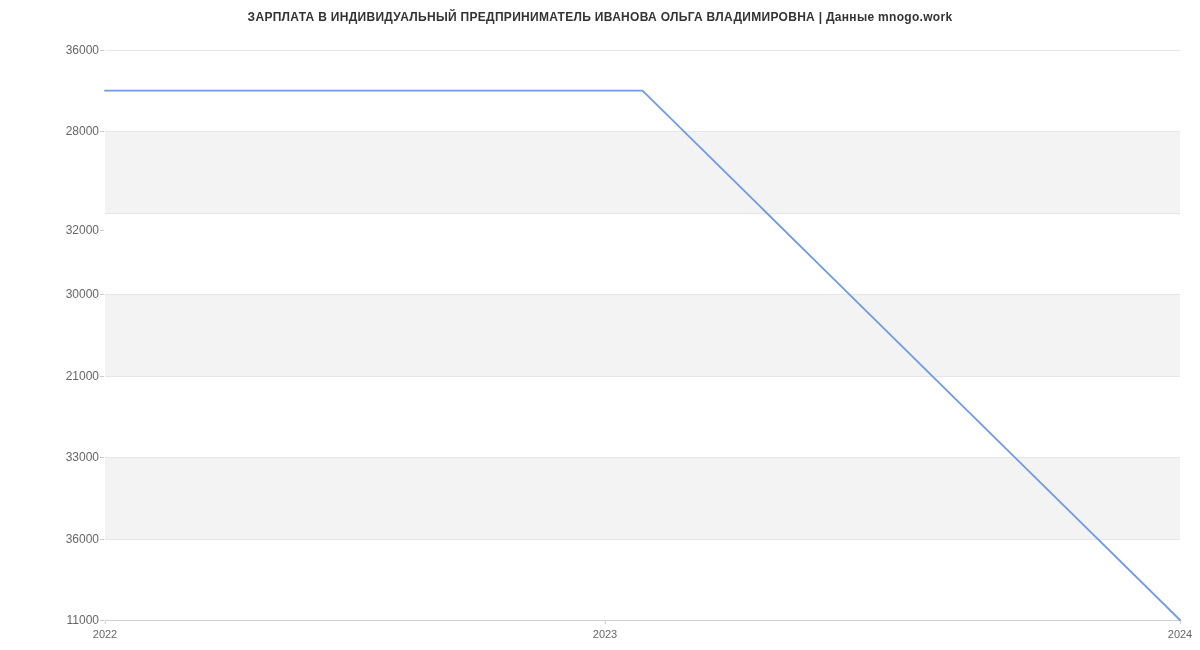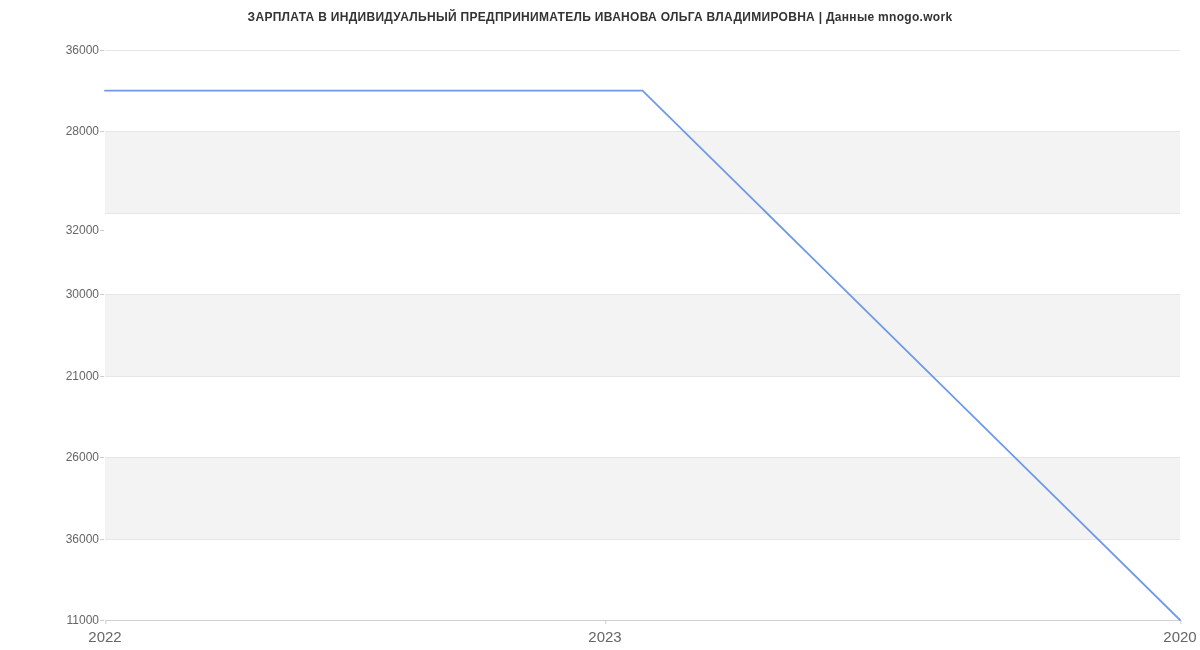--- a/index.html
+++ b/index.html
@@ -63,21 +63,21 @@
     content: "";
     position: absolute;
     right: -5px;
     top: 50%;
     width: 4px;
     border-top: 1px solid #cccccc;
   }
   .x-tick {
     position: absolute;
     top: 628px;
-    font-size: 15px;
+    font-size: 11px;
     color: #666666;
     transform: translateX(-50%);
   }
   .x-tick::before {
     content: "";
     position: absolute;
     left: 50%;
     top: -8px;
     height: 4px;
     border-left: 1px solid #cccccc;
@@ -100,30 +100,30 @@
 </style>
 </head>
 <body>
 
 <div class="chart">
 
   <div class="title">ЗАРПЛАТА В ИНДИВИДУАЛЬНЫЙ ПРЕДПРИНИМАТЕЛЬ ИВАНОВА ОЛЬГА ВЛАДИМИРОВНА | Данные mnogo.work</div>
 
   <div class="y-tick" style="top:620px">11000</div>
   <div class="y-tick" style="top:538.57px">36000</div>
-  <div class="y-tick" style="top:457.14px">26000</div>
+  <div class="y-tick" style="top:457.14px">33000</div>
   <div class="y-tick" style="top:375.71px">21000</div>
   <div class="y-tick" style="top:294px">30000</div>
   <div class="y-tick" style="top:230px">32000</div>
   <div class="y-tick" style="top:131.43px">28000</div>
   <div class="y-tick" style="top:50px">36000</div>
 
   <div class="x-tick" style="left:105px">2022</div>
   <div class="x-tick" style="left:605px">2023</div>
-  <div class="x-tick" style="left:1180px">2020</div>
+  <div class="x-tick" style="left:1180px">2024</div>
 
   <div class="plot">
 
     <div class="band" style="top:81.43px;  height:81.43px"></div>
     <div class="band" style="top:244.29px; height:81.43px"></div>
     <div class="band" style="top:407.14px; height:81.43px"></div>
 
     <div class="gridline" style="top:0px"></div>
     <div class="gridline" style="top:81.43px"></div>
     <div class="gridline" style="top:162.86px"></div>

